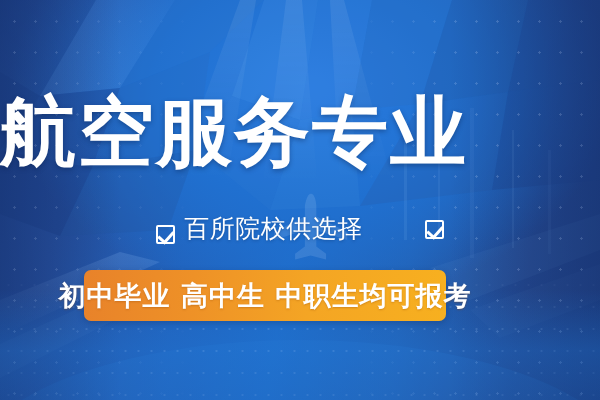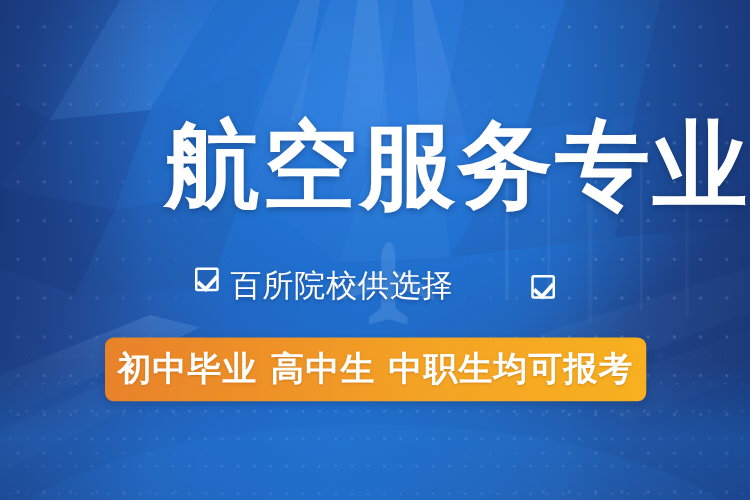--- a/index.html
+++ b/index.html
@@ -45,37 +45,37 @@
     position:absolute; left:268px; top:192px; width:86px; height:70px;
     opacity:.16;
   }
   .plane svg{ display:block; width:100%; height:100%; }
 
   
   .content{ position:absolute; inset:0; }
 
   .title{
     position:absolute; top:90px; left:0; width:600px;
-    text-align:right;
+    text-align:left;
     color:#ffffff;
     font-size:76px;
     line-height:84px;
     font-weight:bold;
     letter-spacing:2px;
     text-shadow:0 2px 5px rgba(8,30,70,.38);
     white-space:nowrap;
     font-family:"DejaVu Sans","Liberation Sans",sans-serif;
   }
 
   .features{
     position:absolute; top:214px; left:0; width:600px;
     display:flex; justify-content:center; align-items:center;
     gap:62px;
   }
-  .feature{ display:flex; align-items:flex-start; gap:9px; }
+  .feature{ display:flex; align-items:flex-end; gap:9px; }
   .check-box{
     width:19px; height:19px; flex:0 0 19px;
     border:2px solid #ffffff;
     border-radius:2px;
     position:relative;
   }
   .check-box::after{
     content:"";
     position:absolute; left:3px; top:1px;
     width:7px; height:12px;
@@ -89,21 +89,21 @@
     line-height:30px;
     font-weight:normal;
     letter-spacing:.5px;
     white-space:nowrap;
     text-shadow:0 1px 3px rgba(10,35,80,.35);
     font-family:"DejaVu Sans","Liberation Sans",sans-serif;
   }
 
   .cta{
     position:absolute; left:84px; top:270px;
-    width:433px; height:51px;
+    width:362px; height:51px;
     border-radius:7px;
     background:linear-gradient(95deg,#e8822a 0%, #ee9127 30%, #f4a524 62%, #f7b01f 100%);
     display:flex; align-items:center; justify-content:center;
     box-shadow:0 2px 6px rgba(10,30,70,.25);
   }
   .cta-label{
     color:#ffffff;
     font-size:27px;
     line-height:31px;
     font-weight:bold;

